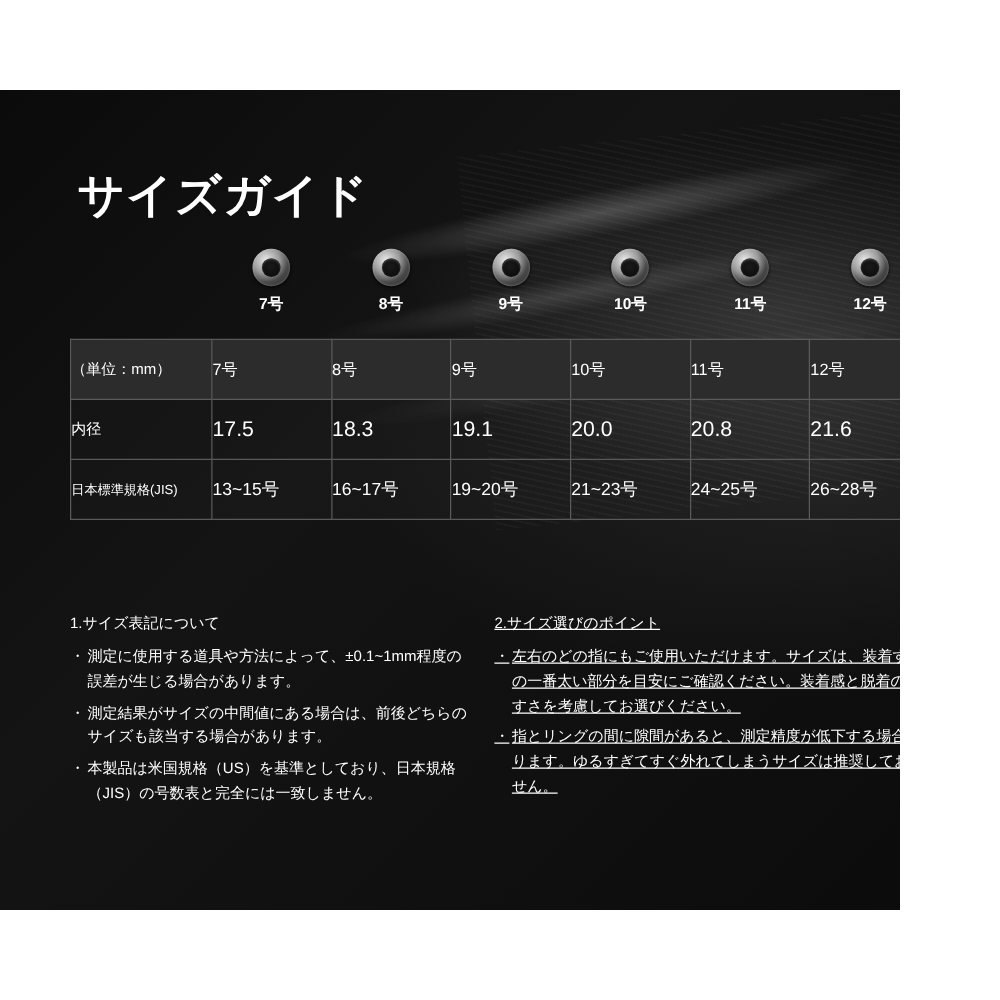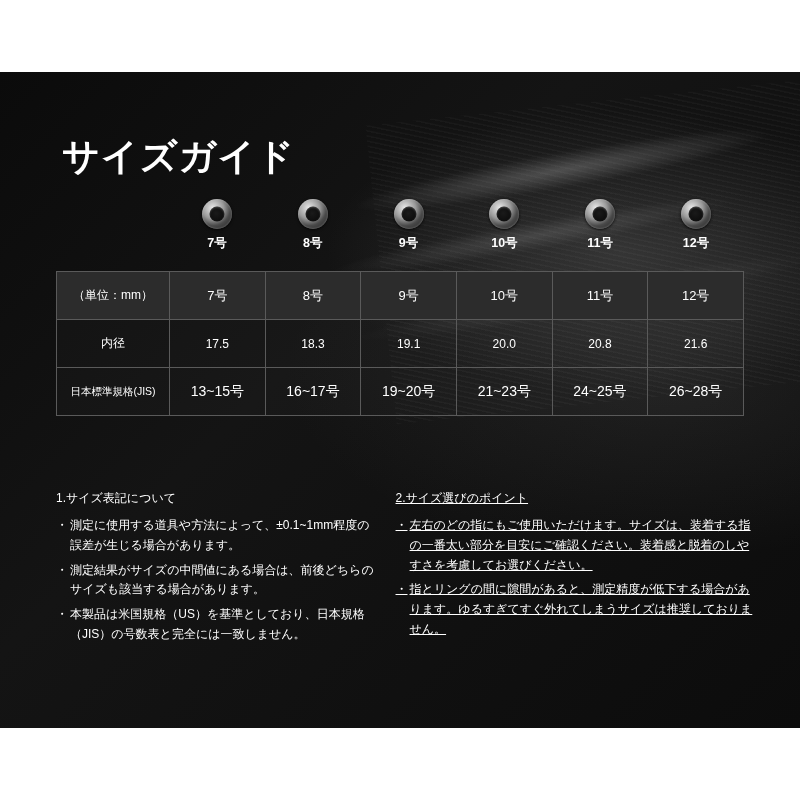--- a/index.html
+++ b/index.html
@@ -16,21 +16,21 @@
   .page {
     position: relative;
     width: 800px;
     height: 800px;
     background: #ffffff;
   }
   .banner {
     position: absolute;
     left: 0;
     top: 72px;
-    width: 800px;
+    width: 720px;
     height: 656px;
     background:
       radial-gradient(ellipse 420px 200px at 620px 180px, rgba(120,120,120,0.30), rgba(0,0,0,0) 70%),
       radial-gradient(ellipse 520px 260px at 660px 300px, rgba(90,90,90,0.22), rgba(0,0,0,0) 72%),
       linear-gradient(135deg, #0b0b0b 0%, #141414 40%, #0c0c0c 100%);
     overflow: hidden;
   }
   .banner-swoosh {
     position: absolute;
     right: -40px;
@@ -120,38 +120,38 @@
     width: 688px;
   }
   table.size-table {
     width: 688px;
     border-collapse: collapse;
     table-layout: fixed;
   }
   table.size-table th,
   table.size-table td {
     border: 1px solid #5a5a5a;
-    text-align: center;
+    text-align: left;
     color: #ffffff;
     height: 47px;
     font-size: 14px;
     font-weight: normal;
     padding: 0;
   }
   table.size-table col.first-col { width: 113px; }
   table.size-table thead th {
     background: #2c2c2c;
     font-size: 13px;
   }
   table.size-table thead th.first-col-head {
     font-size: 12px;
   }
   table.size-table tbody td {
     background: rgba(255,255,255,0.02);
-    font-size: 12px;
+    font-size: 17px;
   }
   table.size-table tbody td.rowhead {
     font-size: 12px;
   }
   table.size-table tbody tr.jis td { font-size: 14px; }
   table.size-table tbody tr.jis td.rowhead { font-size: 10.5px; }
 
   .notes {
     position: absolute;
     left: 56px;

